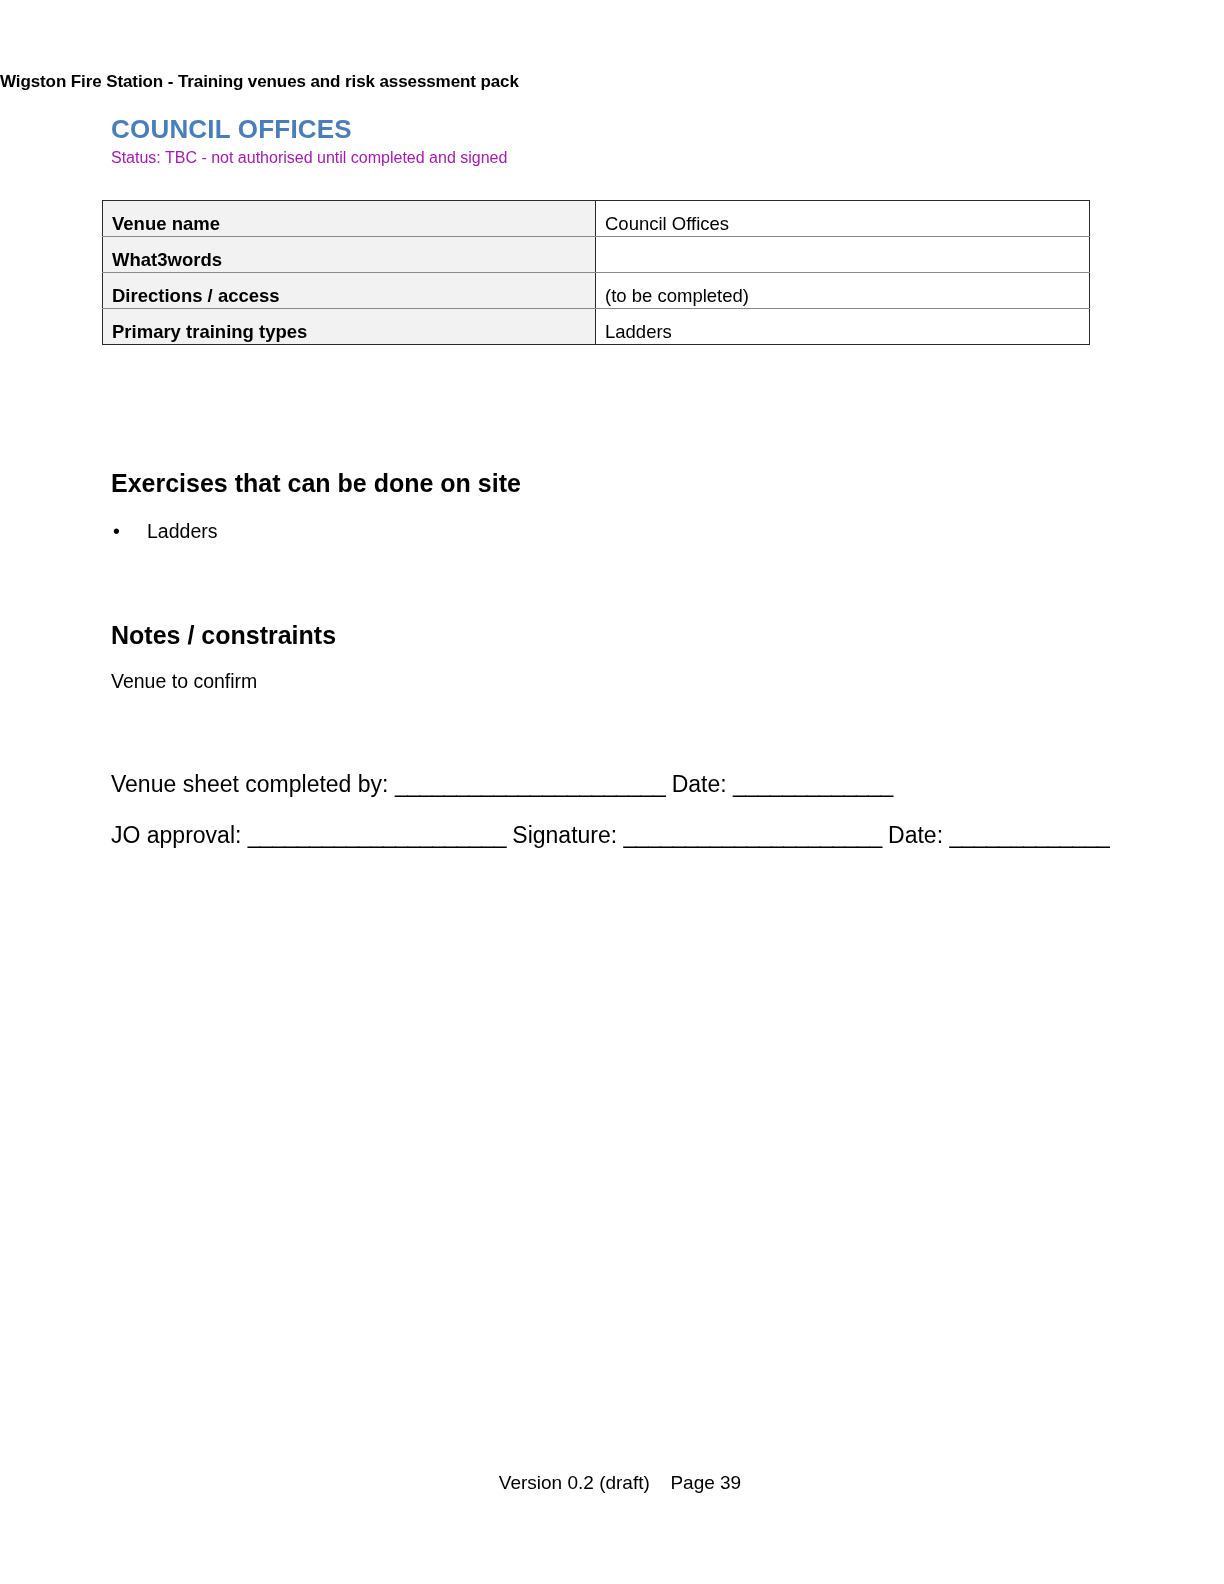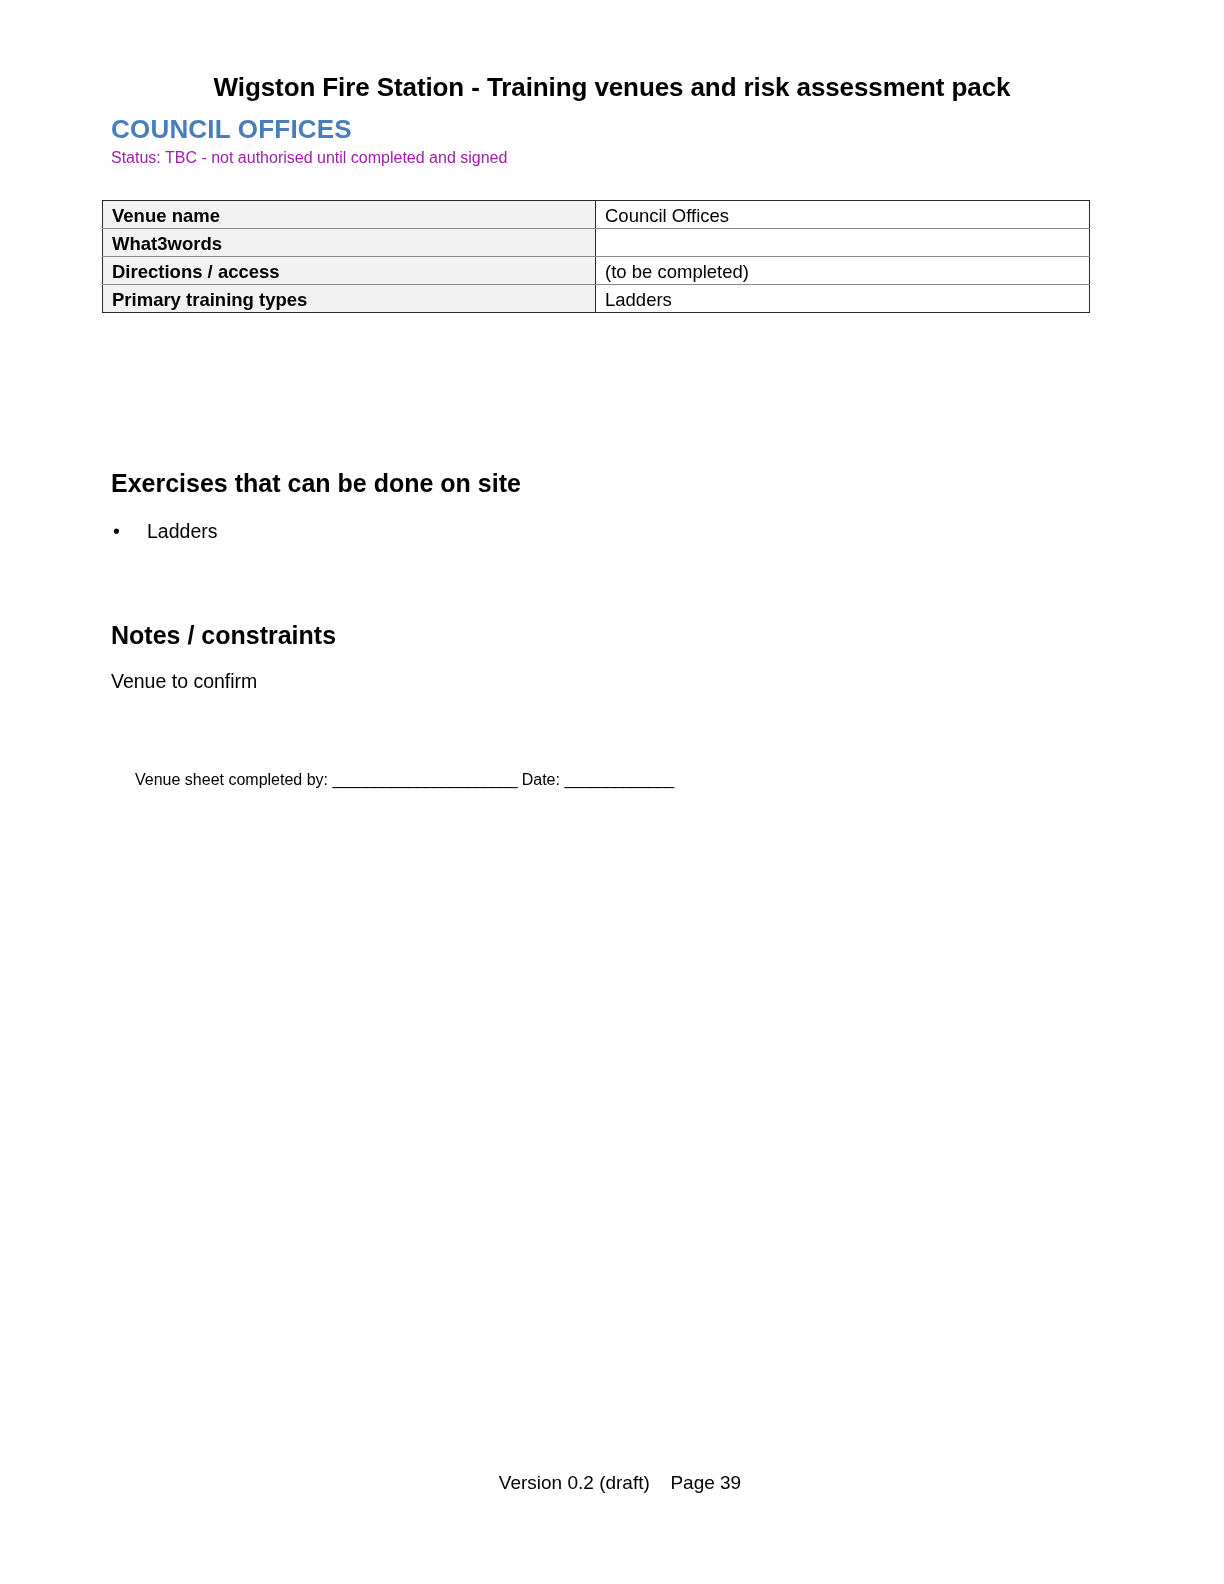--- a/index.html
+++ b/index.html
@@ -19,22 +19,21 @@
     overflow: hidden;
     box-sizing: border-box;
   }
 
   
   .doc-title {
     position: absolute;
     left: 0;
     top: 72px;
     width: 1224px;
-    text-align: center;
-    font-size: 26px;
+    font-size: 17px;
     font-weight: bold;
     letter-spacing: -0.1px;
     color: #000000;
   }
 
   
   .venue-heading {
     position: absolute;
     left: 111px;
     top: 114px;
@@ -57,21 +56,21 @@
     position: absolute;
     left: 102px;
     top: 200px;
     width: 988px;
     border-collapse: collapse;
     table-layout: fixed;
     border: 1.4px solid #2b2b2b;
   }
   .venue-table td {
     height: 27.5px;
-    padding: 4px 0 1px 9px;
+    padding: 12px 0 1px 9px;
     font-size: 18.5px;
     vertical-align: middle;
     border-top: 1.2px solid #8a8a8a;
     border-bottom: 1.2px solid #8a8a8a;
     box-sizing: border-box;
   }
   .venue-table tr:first-child td { border-top: none; }
   .venue-table tr:last-child td  { border-bottom: none; }
 
   .venue-table td.label-cell {
@@ -122,23 +121,22 @@
     position: absolute;
     left: 111px;
     top: 670px;
     font-size: 19.5px;
   }
 
   
   .sig-line {
     position: absolute;
     left: 111px;
-    font-size: 16px;
+    font-size: 23px;
     white-space: nowrap;
-    margin-left: 24px;
   }
   #sig-line-1 { top: 771px; }
   #sig-line-2 { top: 822px; }
   .sig-line .fill { letter-spacing: -0.5px; }
 
   
   .footer {
     position: absolute;
     left: 8px;
     top: 1472px;
@@ -194,20 +192,28 @@
 
   <div class="notes-text">Venue to confirm</div>
 
   <div class="sig-line" id="sig-line-1">
     <span>Venue sheet completed by:</span>
     <span class="fill">______________________</span>
     <span>Date:</span>
     <span class="fill">_____________</span>
   </div>
 
+  <div class="sig-line" id="sig-line-2">
+    <span>JO approval:</span>
+    <span class="fill">_____________________</span>
+    <span>Signature:</span>
+    <span class="fill">_____________________</span>
+    <span>Date:</span>
+    <span class="fill">_____________</span>
+  </div>
 
   <div class="footer">
     <span>Version 0.2 (draft)</span>
     <span class="gap"></span>
     <span>Page 39</span>
   </div>
 
 </div>
 
 </body></html>

